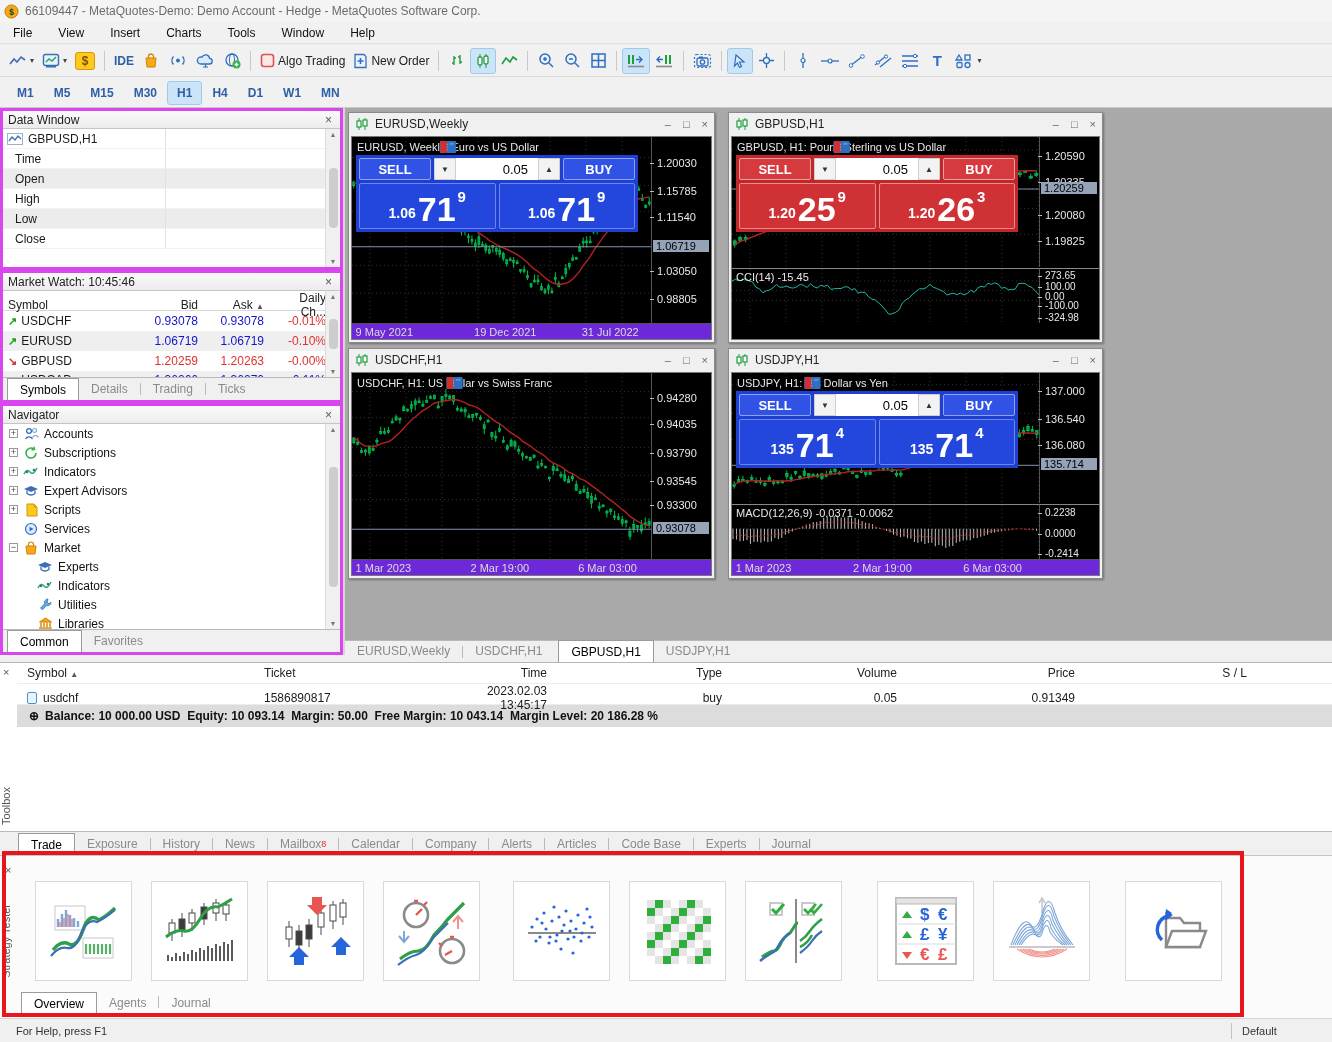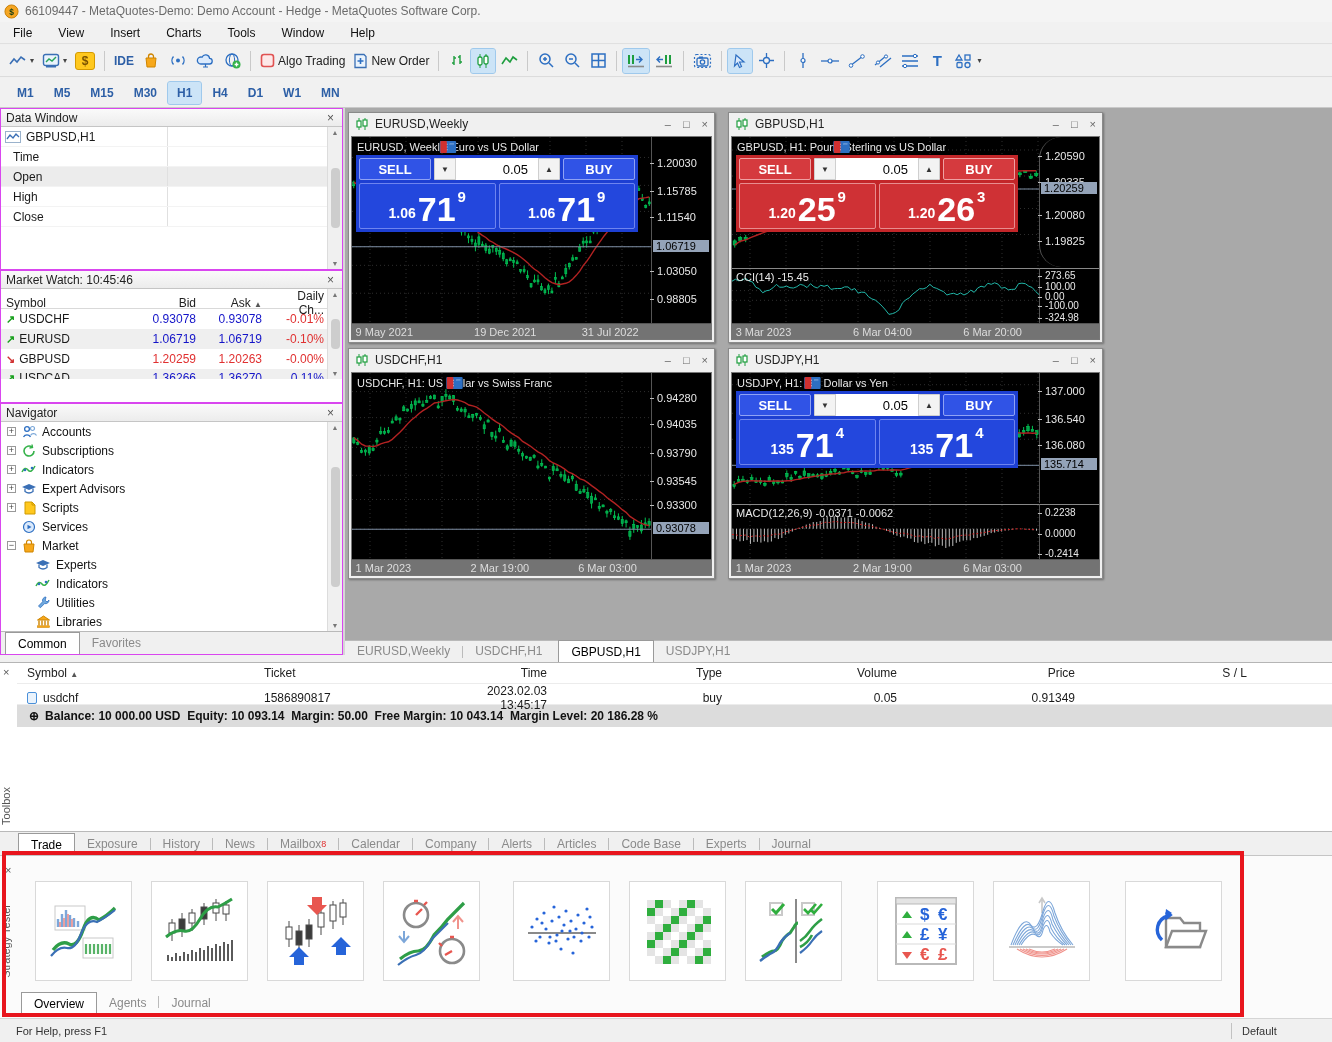--- a/index.html
+++ b/index.html
@@ -17,21 +17,21 @@
     gap:3px; padding:0 3px; border-radius:2px; }
   .tbtn.active { background:#cce4f7; outline:1px solid #9fc9ec; }
   .tsep { width:1px; height:20px; background:#c9c9c9; margin:0 4px; }
   .tlabel { color:#222; }
   .caret { font-size:8px; color:#444; }
   #tfbar { position:absolute; left:0; top:78px; width:1332px; height:30px; background:#f1f1f1;
     display:flex; align-items:center; padding-left:8px; border-bottom:1px solid #c9c9c9; }
   .tf { color:#2d5fa6; font-weight:bold; font-size:12px; padding:4px 9px; margin-right:2px; border-radius:2px; }
   .tf.active { background:#cce4f7; outline:1px solid #9fc9ec; }
   
-  .panel { position:absolute; left:0; width:343px; background:#fff; border:1px solid #d946ef; }
+  .panel { position:absolute; left:0; width:343px; background:#fff; border:3px solid #d946ef; }
   .phead { height:18px; background:linear-gradient(#fafafa,#ececec); border-bottom:1px solid #c5c5c5;
     display:flex; align-items:center; padding:0 5px; font-size:12px; color:#222; }
   .phead .x { margin-left:auto; color:#555; font-size:12px; padding:0 3px; }
   .vscroll { position:absolute; right:0; top:18px; bottom:0; width:15px; background:#f0f0f0;
     border-left:1px solid #dcdcdc; display:flex; flex-direction:column; align-items:center;
     justify-content:space-between; font-size:7px; color:#777; padding:2px 0; }
   .vthumb { width:9px; flex:0 0 60px; background:#cdcdcd; border-radius:4px; }
   
   .dwrow { height:20px; display:flex; align-items:center; padding-left:12px; border-bottom:1px solid #f3f3f3; }
   .dwrow.alt { background:#ececec; }
@@ -69,21 +69,21 @@
   .cwb { position:absolute; left:2px; right:2px; top:23px; bottom:2px; background:#000; border:1px solid #777; }
   .plot { position:absolute; left:0; top:0; right:60px; }
   .plot svg { position:absolute; inset:0; width:100%; height:100%; }
   .chead { position:absolute; left:5px; top:4px; display:flex; align-items:center; gap:5px;
     color:#e8e8e8; font-size:11px; z-index:3; }
   .scale-y { position:absolute; right:0; width:60px; top:0; background:#000; border-left:1px solid #555;
     color:#e8e8e8; font-size:11px; }
   .ytick { position:absolute; left:5px; }
   .ytick::before { content:""; position:absolute; left:-7px; top:6px; width:4px; height:1px; background:#bbb; }
   .badge { position:absolute; left:1px; right:2px; background:#94a3b8; color:#000; padding:0 3px; z-index:2; }
-  .scale-x { position:absolute; left:0; right:0; bottom:0; height:16px; background:#737373; border-top:1px solid #555;
+  .scale-x { position:absolute; left:0; right:0; bottom:0; height:16px; background:#6d28d9; border-top:1px solid #555;
     color:#ddd; font-size:11px; }
   .xtick { position:absolute; top:2px; }
   .sub { position:absolute; left:0; right:60px; height:55px; border-top:1px solid #888; }
   .sub svg { position:absolute; inset:0; width:100%; height:100%; }
   .sublabel { position:absolute; left:4px; top:2px; color:#e8e8e8; font-size:11px; z-index:3; }
   .sub-scale { position:absolute; right:0; width:60px; height:55px; background:#000; border-left:1px solid #555;
     border-top:1px solid #888; color:#e8e8e8; font-size:10px; }
   
   .ocp { position:absolute; left:4px; top:18px; width:282px; z-index:4; padding:3px; }
   .ocp.blue { background:#1d3fd2; }
@@ -376,20 +376,24 @@
         <span class="val"></span>
       </div>
     <div class="dwrow alt">
         <span>Open</span>
         <span class="val"></span>
       </div>
     <div class="dwrow">
         <span>High</span>
         <span class="val"></span>
       </div>
+    <div class="dwrow alt">
+        <span>Low</span>
+        <span class="val"></span>
+      </div>
     <div class="dwrow">
         <span>Close</span>
         <span class="val"></span>
       </div>
   </div>
   <div class="vscroll">
     <span>▲</span>
     <span class="vthumb"></span>
     <span>▼</span>
   </div>
@@ -429,20 +433,28 @@
       <div><span class="mw-arrow">↗</span><span>USDCAD</span></div>
       <div class="r px">1.36266</div>
       <div class="r px">1.36270</div>
       <div class="r daily">0.11%</div>
     </div>
   </div>
   <div class="vscroll" style="bottom:23px;">
     <span>▲</span>
     <span class="vthumb" style="flex:0 0 30px;"></span>
     <span>▼</span>
+  </div>
+  <div class="ptabs">
+    <span class="ptab on">Symbols</span>
+    <span class="ptab">Details</span>
+    <span class="ptab-sep"></span>
+    <span class="ptab">Trading</span>
+    <span class="ptab-sep"></span>
+    <span class="ptab">Ticks</span>
   </div>
 </div>
 
 <div class="panel" style="top:403px;height:252px;">
   <div class="phead">
     <span>Navigator</span>
     <span class="x">×</span>
   </div>
   <div style="position:absolute;left:0;right:15px;top:18px;bottom:23px;overflow:hidden;">
     <div class="navrow">
@@ -1000,21 +1012,21 @@
                 <span class="sup">9</span>
               </span>
             <span class="bigpx">
                 <span class="pre">1.20</span>
                 <span class="main">26</span>
                 <span class="sup">3</span>
               </span>
           </div>
         </div>
       </div>
-      <div class="scale-y" style="bottom:72px;border-radius:22px;">
+      <div class="scale-y" style="bottom:72px;">
         <span class="ytick" style="top:10%;">1.20590</span>
         <span class="ytick" style="top:30%;">1.20335</span>
         <span class="badge" style="top:calc(40% - 7px);">1.20259</span>
         <span class="ytick" style="top:55%;">1.20080</span>
         <span class="ytick" style="top:75%;">1.19825</span>
       </div>
       <div class="sub" style="bottom:16px;">
         <svg id="sub-gbpusd" viewBox="0 0 307 54">
             <line x1="18" y1="0" x2="18" y2="54" stroke="#2e2e2e" stroke-dasharray="1,3"></line>
             <line x1="54" y1="0" x2="54" y2="54" stroke="#2e2e2e" stroke-dasharray="1,3"></line>
@@ -1031,25 +1043,20 @@
             <polyline points="0,12.183074074074074 3.411111111111111,10.244870370370371 6.822222222222222,11.812222222222221 10.233333333333333,11.191796296296296 13.644444444444444,9.25025925925926 17.055555555555554,11.914277777777777 20.466666666666665,13.010518518518516 23.877777777777776,18.265648148148145 27.288888888888888,19.746333333333332 30.7,23.75924074074074 34.11111111111111,21.84103703703704 37.52222222222222,21.14838888888889 40.93333333333333,18.867962962962967 44.34444444444444,15.406425925925923 47.75555555555555,18.200444444444443 51.166666666666664,18.166685185185187 54.577777777777776,17.131814814814813 57.98888888888889,18.6825 61.4,19.04540740740741 64.8111111111111,17.727203703703704 68.22222222222221,15.354555555555557 71.63333333333333,16.31412962962963 75.04444444444444,18.59259259259259 78.45555555555555,14.73661111111111 81.86666666666666,17.65285185185185 85.27777777777777,18.967981481481484 88.68888888888888,16.268666666666665 92.1,17.30157407407407 95.5111111111111,16.21337037037037 98.92222222222222,20.390722222222223 102.33333333333333,19.700296296296298 105.74444444444444,19.488759259259258 109.15555555555555,19.502777777777776 112.56666666666666,17.889018518518515 115.97777777777777,17.914148148148147 119.38888888888889,20.844833333333334 122.8,19.60774074074074 126.21111111111111,24.049537037037034 129.6222222222222,23.12888888888889 133.03333333333333,23.428462962962968 136.44444444444443,27.686925925925927 139.85555555555555,29.890944444444443 143.26666666666665,31.067185185185192 146.67777777777778,33.882314814814826 150.08888888888887,37.123 153.5,40.975907407407405 156.9111111111111,45.34770370370369 160.32222222222222,44.681055555555545 163.73333333333332,43.29062962962963 167.14444444444445,40.699092592592606 170.55555555555554,33.77311111111109 173.96666666666667,30.739351851851843 177.37777777777777,28.756481481481487 180.7888888888889,25.02716666666666 184.2,22.510074074074073 187.61111111111111,19.67187037037036 191.0222222222222,19.94922222222222 194.43333333333334,18.6387962962963 197.84444444444443,15.287259259259258 201.25555555555556,18.281277777777778 204.66666666666666,19.377518518518503 208.07777777777778,21.092648148148157 211.48888888888888,22.63333333333334 214.9,25.98624074074074 218.3111111111111,24.878037037037036 221.7222222222222,24.275388888888887 225.13333333333333,25.684962962962963 228.54444444444442,23.973425925925923 231.95555555555555,25.967444444444446 235.36666666666665,24.413685185185184 238.77777777777777,21.138814814814815 242.18888888888887,23.329500000000007 245.6,19.1124074074074 249.0111111111111,17.2142037037037 252.42222222222222,18.161555555555555 255.83333333333331,14.281129629629628 259.2444444444444,15.319592592592594 262.65555555555557,13.823611111111115 266.06666666666666,15.139851851851859 269.47777777777776,19.174981481481478 272.88888888888886,18.475666666666655 276.3,20.788574074074074 279.7111111111111,20.380370370370375 283.1222222222222,20.23772222222221 286.5333333333333,14.66729629629629 289.94444444444446,14.175759259259264 293.35555555555555,14.689777777777781 296.76666666666665,17.176018518518518 300.17777777777775,18.501148148148143 303.5888888888889,22.411833333333348 307,25.61474074074074" fill="none" stroke="#21b6a8" stroke-width="1"></polyline>
           </svg>
         <span class="sublabel">CCI(14) -15.45</span>
       </div>
       <div class="sub-scale" style="bottom:16px;padding-left:24px;">
         <span class="ytick" style="top:2%;">273.65</span>
         <span class="ytick" style="top:22%;">100.00</span>
         <span class="ytick" style="top:40%;">0.00</span>
         <span class="ytick" style="top:58%;">-100.00</span>
         <span class="ytick" style="top:80%;">-324.98</span>
-      </div>
-      <div class="scale-x">
-        <span class="xtick" style="left:1%;">3 Mar 2023</span>
-        <span class="xtick" style="left:33%;">6 Mar 04:00</span>
-        <span class="xtick" style="left:63%;">6 Mar 20:00</span>
       </div>
     </div>
   </div>
 
   <div class="cw" style="left:3px;top:240px;width:367px;height:231px;">
     <div class="cwt">
       <svg width="14" height="12" viewBox="0 0 14 12">
           <path d="M4 0 v12 M10 0 v12" stroke="#1e9e3e"></path>
           <rect x="2" y="3" width="4" height="6" fill="#fff" stroke="#1e9e3e" stroke-width="1.2"></rect>
           <rect x="8" y="2" width="4" height="6" fill="#fff" stroke="#1e9e3e" stroke-width="1.2"></rect>

